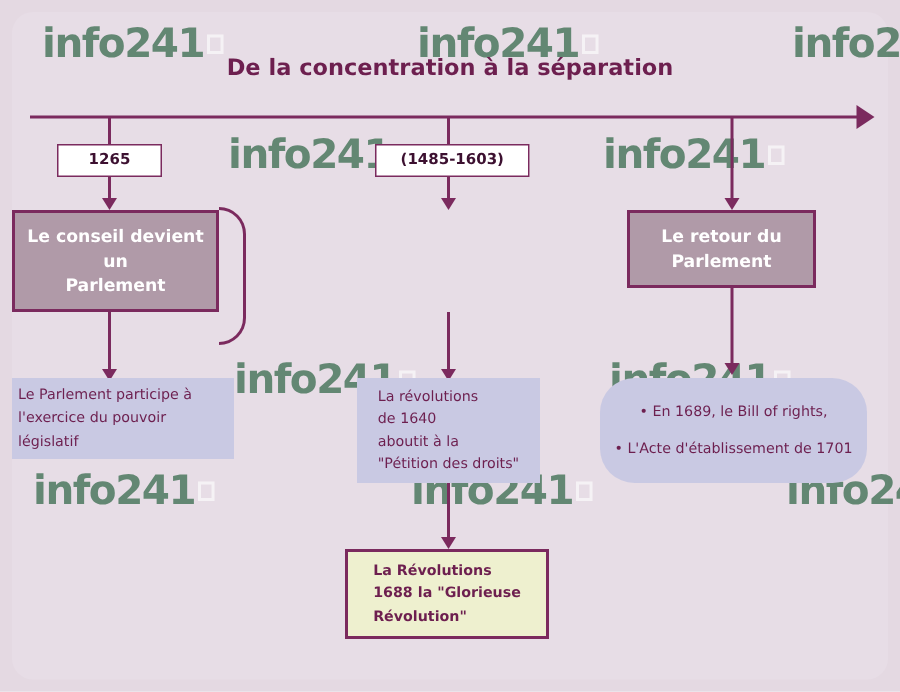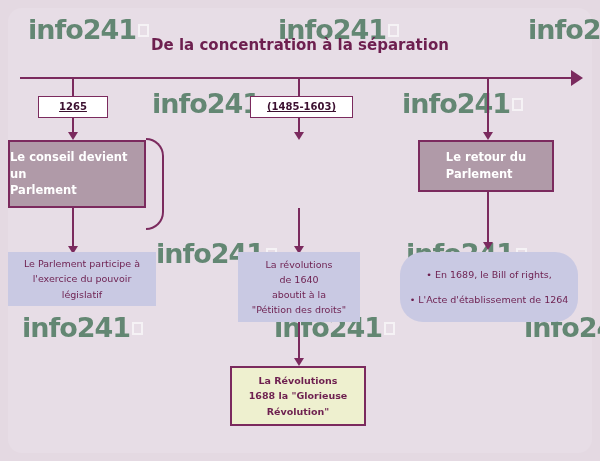--- a/index.html
+++ b/index.html
@@ -82,46 +82,44 @@
     position:absolute;
     background:#ffffff;
     border:1.5px solid #7b2a5e;
     color:#3c1030;
     font-size:10px;
     font-weight:bold;
     text-align:center;
     line-height:20px;
     height:22px;
     box-sizing:border-box;
-    text-decoration:underline;
   }
 
   
   .mainbox{
     position:absolute;
     background:#b09aa8;
     border:2px solid #7b2a5e;
     color:#ffffff;
     font-size:11.5px;
     font-weight:bold;
-    text-align:left;
+    text-align:center;
     display:flex;
     align-items:center;
     justify-content:center;
     box-sizing:border-box;
     line-height:1.45;
   }
 
   
   .note{
     position:absolute;
     background:#c9c9e3;
     color:#6d1f4f;
     font-size:9.5px;
-    text-align:center;
     display:flex;
     align-items:center;
     justify-content:center;
     box-sizing:border-box;
     line-height:1.6;
     padding:4px;
   }
   .note.yellow{
     background:#eef0cf;
     border:2px solid #7b2a5e;
@@ -189,21 +187,21 @@
 
   <div class="tick" style="left:72px;top:118px;height:18px;"></div>
   <div class="varrow" style="left:68px;top:132px;"></div>
   <div class="tick" style="left:298px;top:118px;height:18px;"></div>
   <div class="varrow" style="left:294px;top:132px;"></div>
 
   <div class="mainbox" style="left:8px;top:140px;width:138px;height:68px;">
     <span style="white-space:pre-line;">Le conseil devient un
 Parlement</span>
   </div>
-  <div class="mainbox" style="left:418px;top:140px;width:136px;height:52px;">
+  <div class="mainbox" style="left:418px;top:140px;width:126px;height:52px;">
     <span style="white-space:pre-line;">Le retour du
 Parlement</span>
   </div>
 
   <div class="brace" style="left:146px;top:138px;width:16px;height:88px;"></div>
 
   <div class="vline" style="left:72px;top:208px;height:42px;"></div>
   <div class="varrow" style="left:68px;top:246px;"></div>
 
   <div class="vline" style="left:298px;top:208px;height:42px;"></div>
@@ -222,15 +220,15 @@
 
   <div class="vline" style="left:298px;top:322px;height:42px;"></div>
   <div class="varrow" style="left:294px;top:358px;"></div>
 
   <div class="note yellow" style="left:230px;top:366px;width:136px;height:60px;white-space:pre-line;">La Révolutions
 1688 la "Glorieuse
 Révolution"</div>
 
   <div class="note list" style="left:400px;top:252px;width:178px;height:70px;flex-direction:column;justify-content:center;border-radius:23px;">
     <div class="bullet-line">• En 1689, le Bill of rights,</div>
-    <div class="bullet-line" style="margin-top:9px;">• L'Acte d'établissement de 1264</div>
+    <div class="bullet-line" style="margin-top:9px;">• L'Acte d'établissement de 1701</div>
   </div>
 </div>
 
 </body></html>

